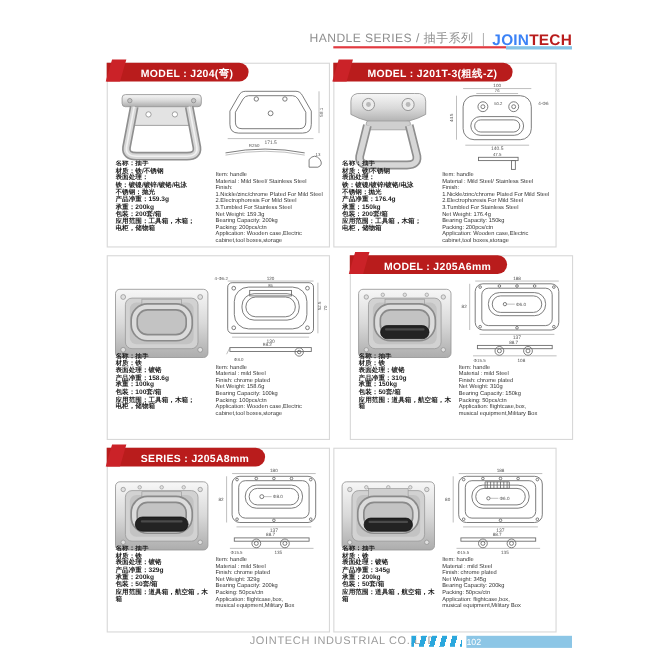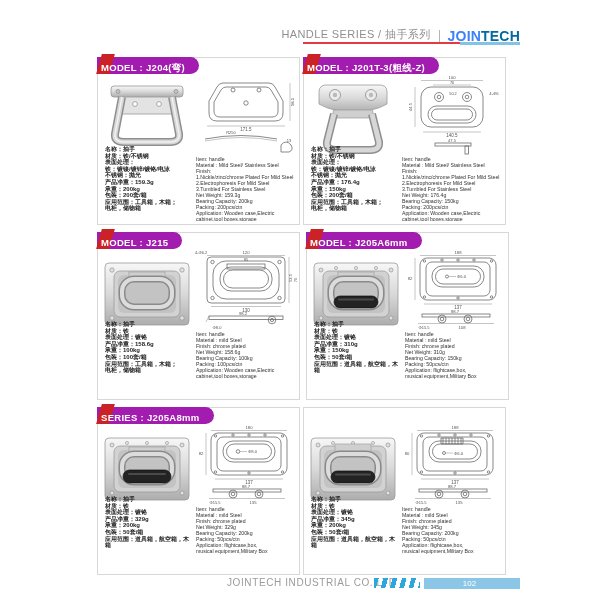--- a/index.html
+++ b/index.html
@@ -5,29 +5,29 @@
   html,body{margin:0;padding:0;background:#fff;}
   .page{position:relative;width:600px;height:600px;background:#fff;overflow:hidden;
         font-family:"Liberation Sans",sans-serif;}
 
   
   .header-row{position:absolute;top:27px;right:80px;display:flex;align-items:flex-end;gap:8px;}
   .series-title{font-size:11px;color:#8f8f8f;letter-spacing:.4px;}
   .header-divider{width:1px;height:12px;background:#b5b5b5;}
   .brand{font-size:14px;font-weight:bold;letter-spacing:.2px;line-height:12px;}
   .brand .b1{color:#3b82f6;}
-  .brand .b2{color:#0369a1;}
+  .brand .b2{color:#b91c1c;}
   .header-line{position:absolute;top:42px;left:303px;display:flex;align-items:flex-start;}
   .header-line .red{width:157px;height:2px;background:#e23a40;}
   .header-line .blue{width:60px;height:3px;background:#85c3e6;}
 
   
   .panel{position:absolute;width:203px;height:168px;border:1px solid #d8d8d8;background:#fff;box-sizing:border-box;}
-  .panel-header{position:absolute;top:-1px;left:-1px;height:17px;background:#a21caf;
-                border-radius:0 9px 9px 0;padding:0 14px 0 4px;z-index:3;}
+  .panel-header{position:absolute;top:-1px;left:-1px;height:17px;background:#b91c1c;
+                border-radius:0 9px 9px 0;padding:0 14px 0 31px;z-index:3;}
   .panel-header .flag{position:absolute;left:2px;top:-3px;width:13px;height:20px;background:#cb2228;
                 transform:skewX(-16deg);z-index:1;}
   .panel-header .model{position:relative;z-index:2;color:#fff;font-size:9.5px;font-weight:bold;
                 line-height:17px;letter-spacing:.3px;white-space:nowrap;}
   .photo{position:absolute;left:5px;top:22px;width:88px;height:64px;}
   .drawing{position:absolute;left:95px;top:17px;width:106px;height:80px;}
   .drawing svg{width:100%;height:100%;}
   .drawing text{font-family:"Liberation Sans",sans-serif;fill:#555;}
   .dline{stroke:#8a8a8a;stroke-width:.5;fill:none;}
   .dshape{stroke:#6b6b6b;stroke-width:.8;fill:none;}
@@ -36,21 +36,21 @@
   .specs .en{flex:1;padding-top:10px;padding-left:3px;}
   .cn .line{font-size:6px;line-height:6.6px;font-weight:bold;color:#1d1d1d;white-space:normal;}
   .en .line{font-size:5.2px;line-height:6px;color:#333;}
 
   
   .footer{position:absolute;left:0;top:576px;width:600px;height:16px;}
   .footer-company{position:absolute;left:227px;top:1px;font-size:10px;color:#9b9b9b;letter-spacing:.6px;}
   .footer-stripes{position:absolute;left:374px;top:2px;width:46px;height:10px;
         background:repeating-linear-gradient(105deg,#2aa7dd 0 4.5px,transparent 4.5px 9px);}
   .page-badge{position:absolute;left:424px;top:2px;width:96px;height:11px;background:#8cc6e6;
-        color:#fff;font-size:8px;line-height:11px;text-align:center;padding-right:5px;box-sizing:border-box;}
+        color:#fff;font-size:8px;line-height:11px;text-align:left;padding-right:5px;box-sizing:border-box;}
 </style>
 </head>
 <body>
 
 <div class="page">
 
   <svg width="0" height="0" style="position:absolute">
     <defs>
       <linearGradient id="gA" x1="0" y1="0" x2="0" y2="1">
         <stop offset="0" stop-color="#f7f7f7"></stop>
@@ -199,24 +199,20 @@
           <div class="line">Net Weight: 176.4g</div>
           <div class="line">Bearing Capacity: 150kg</div>
           <div class="line">Packing: 200pcs/ctn</div>
           <div class="line">Application: Wooden case,Electric</div>
           <div class="line">cabinet,tool boxes,storage</div>
         </div>
     </div>
   </section>
 
   <section class="panel" style="left:97px;top:232px">
-    <div class="panel-header">
-      <span class="flag"></span>
-      <span class="model">MODEL : J215</span>
-    </div>
     <div class="photo">
       <svg viewBox="0 0 88 76">
         <rect x="2" y="8" width="84" height="62" rx="4" fill="url(#gA)" stroke="#9a9a9a" stroke-width="0.8"></rect>
         <circle cx="9" cy="15" r="2.2" fill="#e0e0e0" stroke="#8a8a8a" stroke-width="0.6"></circle>
         <circle cx="79" cy="15" r="2.2" fill="#e0e0e0" stroke="#8a8a8a" stroke-width="0.6"></circle>
         <circle cx="9" cy="63" r="2.2" fill="#e0e0e0" stroke="#8a8a8a" stroke-width="0.6"></circle>
         <circle cx="79" cy="63" r="2.2" fill="#e0e0e0" stroke="#8a8a8a" stroke-width="0.6"></circle>
         <rect x="11" y="16" width="66" height="46" rx="6" fill="#d2d2d2" stroke="#979797" stroke-width="0.7"></rect>
         <rect x="15" y="20" width="58" height="38" rx="6" fill="#c3c3c3"></rect>
         <rect x="26" y="17" width="36" height="7" fill="#cfcfcf" stroke="#999" stroke-width="0.6"></rect>
@@ -269,21 +265,21 @@
           <div class="line">Finish: chrome plated</div>
           <div class="line">Net Weight: 158.6g</div>
           <div class="line">Bearing Capacity: 100kg</div>
           <div class="line">Packing: 100pcs/ctn</div>
           <div class="line">Application: Wooden case,Electric</div>
           <div class="line">cabinet,tool boxes,storage</div>
         </div>
     </div>
   </section>
 
-  <section class="panel" style="left:306px;top:232px">
+  <section class="panel" style="left:318px;top:232px">
     <div class="panel-header">
       <span class="flag"></span>
       <span class="model">MODEL : J205A6mm</span>
     </div>
     <div class="photo">
       <svg viewBox="0 0 88 76">
         <rect x="2" y="8" width="84" height="62" rx="4" fill="url(#gA)" stroke="#9a9a9a" stroke-width="0.8"></rect>
         <circle cx="9" cy="15" r="2" fill="#e0e0e0" stroke="#8a8a8a" stroke-width="0.6"></circle>
         <circle cx="79" cy="15" r="2" fill="#e0e0e0" stroke="#8a8a8a" stroke-width="0.6"></circle>
         <circle cx="9" cy="63" r="2" fill="#e0e0e0" stroke="#8a8a8a" stroke-width="0.6"></circle>

